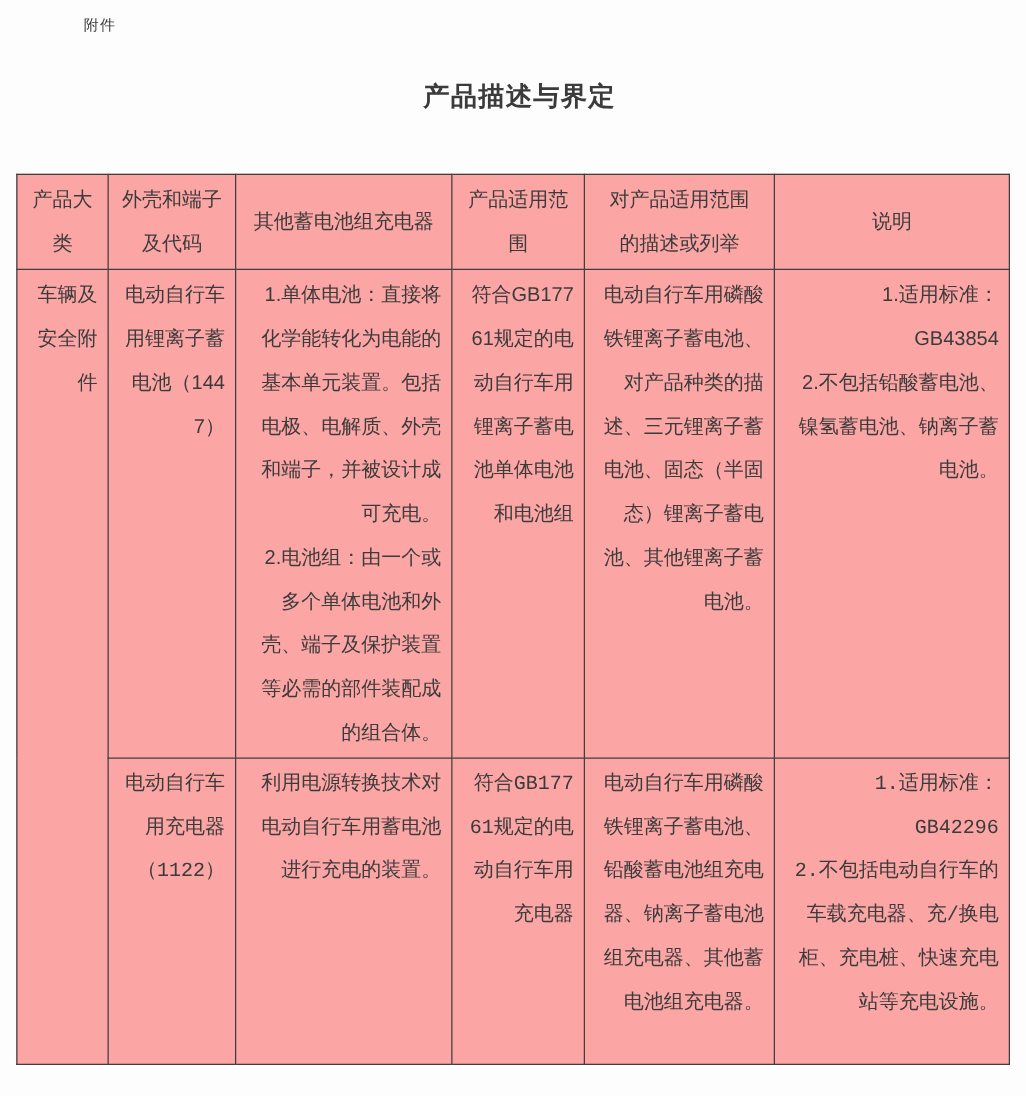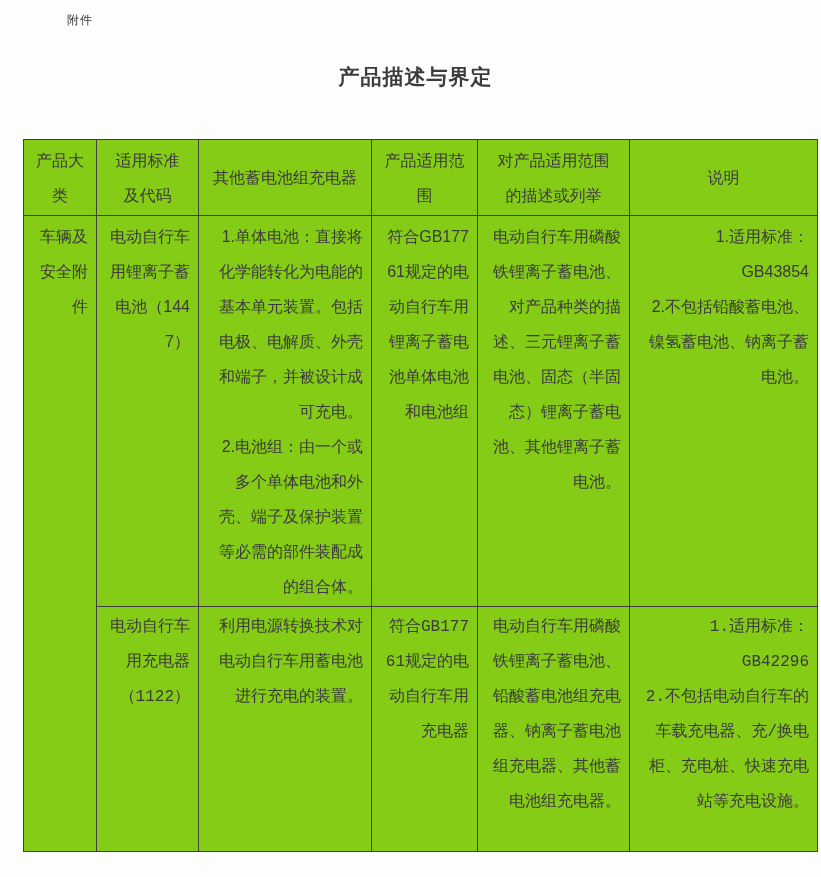--- a/index.html
+++ b/index.html
@@ -23,25 +23,25 @@
     left: 0; top: 58px;
     width: 821px;
     margin: 5px;
     text-align: center;
     font-size: 21px;
     font-weight: bold;
     letter-spacing: 1px;
   }
   table.product-table {
     position: absolute;
-    left: 23px; top: 139px;
+    left: 13px; top: 139px;
     width: 794px;
     border-collapse: collapse;
     table-layout: fixed;
-    background: #84cc16;
+    background: #fca5a5;
   }
   .product-table th, .product-table td {
     border: 1px solid #3f3f3f;
     font-size: 16px;
     line-height: 35px;
     word-break: break-all;
     white-space: pre-line;
     font-weight: normal;
   }
   .product-table th {
@@ -71,21 +71,21 @@
     <col style="width:102px">
     <col style="width:173px">
     <col style="width:106px">
     <col style="width:152px">
     <col style="width:188px">
   </colgroup>
   <thead>
     <tr>
       <th>产品大
 类</th>
-      <th>适用标准
+      <th>外壳和端子
 及代码</th>
       <th>其他蓄电池组充电器</th>
       <th>产品适用范
 围</th>
       <th>对产品适用范围
 的描述或列举</th>
       <th>说明</th>
     </tr>
   </thead>
   <tbody>

